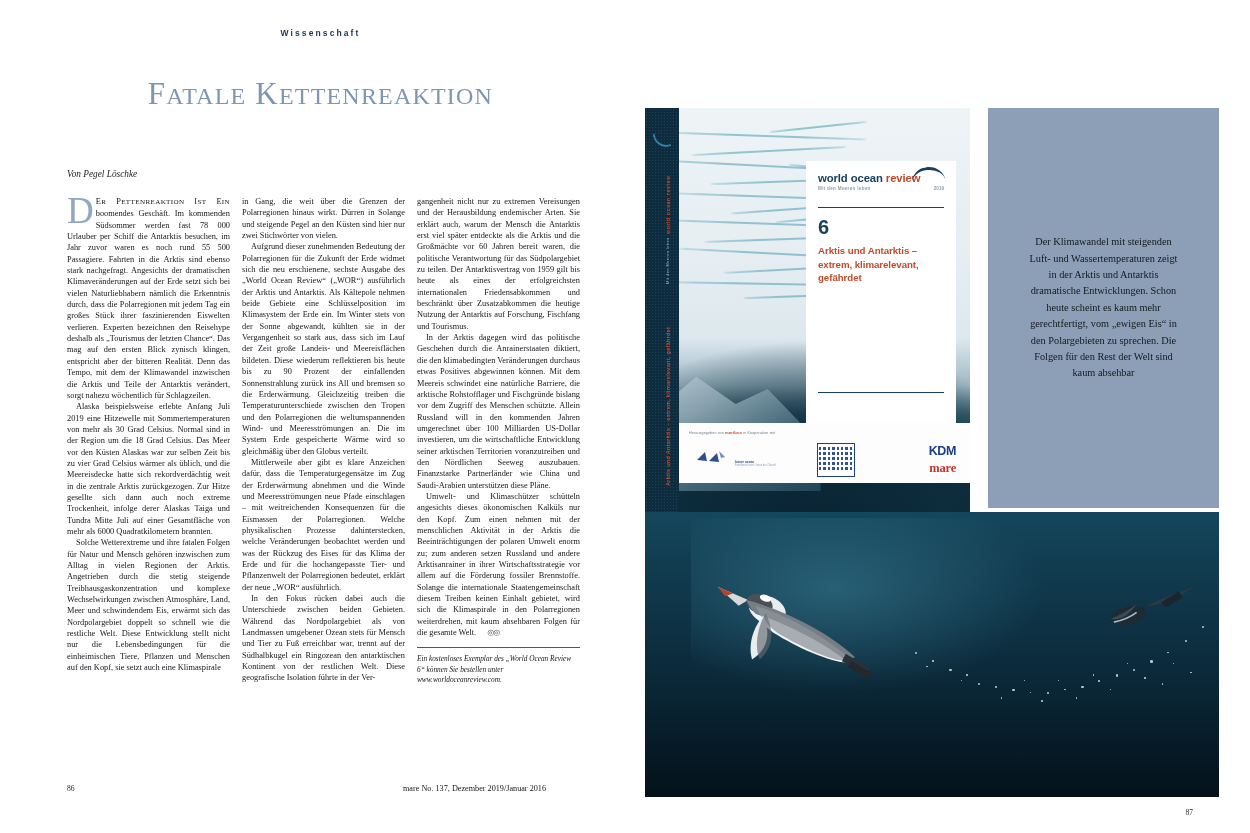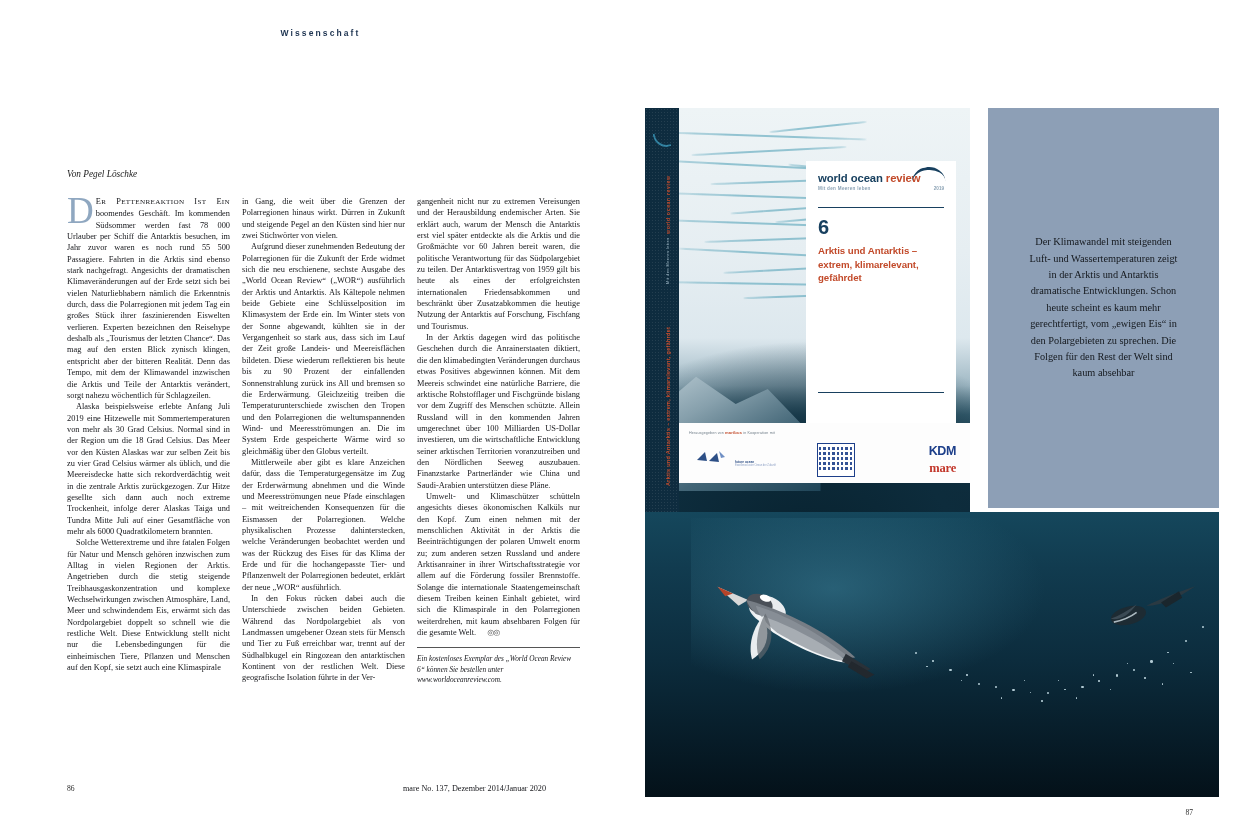--- a/index.html
+++ b/index.html
@@ -520,53 +520,56 @@
 </style>
 </head>
 <body>
 
 <div class="spread">
 
   <div class="page-left">
 
     <div class="kicker">Wissenschaft</div>
 
+    <div class="headline">
+      <span><span>F</span><span class="small">ATALE</span> <span>K</span><span class="small">ETTENREAKTION</span></span>
+    </div>
 
 
     <div class="byline">Von Pegel Löschke</div>
 
     <div class="columns">
 
       <div class="col">
         <p class="first">
           <span class="dropcap">D</span><span class="lead"><span style="font-size:8.35px">E</span><span style="font-size:7.1px">R</span> <span style="font-size:8.35px">P</span><span style="font-size:7.1px">ETTENREAKTION</span> <span style="font-size:8.35px">I</span><span style="font-size:7.1px">ST</span> <span style="font-size:8.35px">E</span><span style="font-size:7.1px">IN</span> </span>
           <span>boomendes Geschäft. Im kommenden Südsommer werden fast 78 000 Urlauber per Schiff die Antarktis besuchen, im Jahr zuvor waren es noch rund 55 500 Passagiere. Fahrten in die Arktis sind ebenso stark nachgefragt. Angesichts der dramatischen Klimaveränderungen auf der Erde setzt sich bei vielen Naturliebhabern nämlich die Erkenntnis durch, dass die Polarregionen mit jedem Tag ein großes Stück ihrer faszinierenden Eiswelten verlieren. Experten bezeichnen den Reisehype deshalb als „Tourismus der letzten Chance“. Das mag auf den ersten Blick zynisch klingen, entspricht aber der bitteren Realität. Denn das Tempo, mit dem der Klimawandel inzwischen die Arktis und Teile der Antarktis verändert, sorgt nahezu wöchentlich für Schlagzeilen.</span>
         </p>
         <p>Alaska beispielsweise erlebte Anfang Juli 2019 eine Hitzewelle mit Sommertemperaturen von mehr als 30 Grad Celsius. Normal sind in der Region um die 18 Grad Celsius. Das Meer vor den Küsten Alaskas war zur selben Zeit bis zu vier Grad Celsius wärmer als üblich, und die Meereisdecke hatte sich rekordverdächtig weit in die zentrale Arktis zurückgezogen. Zur Hitze gesellte sich dann auch noch extreme Trockenheit, infolge derer Alaskas Taiga und Tundra Mitte Juli auf einer Gesamtfläche von mehr als 6000 Quadratkilometern brannten.</p>
         <p>Solche Wetterextreme und ihre fatalen Folgen für Natur und Mensch gehören inzwischen zum Alltag in vielen Regionen der Arktis. Angetrieben durch die stetig steigende Treibhausgaskonzentration und komplexe Wechselwirkungen zwischen Atmosphäre, Land, Meer und schwindendem Eis, erwärmt sich das Nordpolargebiet doppelt so schnell wie die restliche Welt. Diese Entwicklung stellt nicht nur die Lebensbedingungen für die einheimischen Tiere, Pflanzen und Menschen auf den Kopf, sie setzt auch eine Klimaspirale</p>
       </div>
 
       <div class="col">
-        <p class="first">in Gang, die weit über die Grenzen der Polarregionen hinaus wirkt. Dürren in Zukunft und steigende Pegel an den Küsten sind hier nur zwei Stichwörter von vielen.</p>
+        <p class="first">in Gang, die weit über die Grenzen der Polarregionen hinaus wirkt. Dürren in Solange und steigende Pegel an den Küsten sind hier nur zwei Stichwörter von vielen.</p>
         <p>Aufgrund dieser zunehmenden Bedeutung der Polarregionen für die Zukunft der Erde widmet sich die neu erschienene, sechste Ausgabe des „World Ocean Review“ („WOR“) ausführlich der Arktis und Antarktis. Als Kältepole nehmen beide Gebiete eine Schlüsselposition im Klimasystem der Erde ein. Im Winter stets von der Sonne abgewandt, kühlten sie in der Vergangenheit so stark aus, dass sich im Lauf der Zeit große Landeis- und Meereisflächen bildeten. Diese wiederum reflektieren bis heute bis zu 90 Prozent der einfallenden Sonnenstrahlung zurück ins All und bremsen so die Erderwärmung. Gleichzeitig treiben die Temperaturunterschiede zwischen den Tropen und den Polarregionen die weltumspannenden Wind- und Meeresströmungen an. Die im System Erde gespeicherte Wärme wird so gleichmäßig über den Globus verteilt.</p>
         <p>Mittlerweile aber gibt es klare Anzeichen dafür, dass die Temperaturgegensätze im Zug der Erderwärmung abnehmen und die Winde und Meeresströmungen neue Pfade einschlagen – mit weitreichenden Konsequenzen für die Eismassen der Polarregionen. Welche physikalischen Prozesse dahinterstecken, welche Veränderungen beobachtet werden und was der Rückzug des Eises für das Klima der Erde und für die hochangepasste Tier- und Pflanzenwelt der Polarregionen bedeutet, erklärt der neue „WOR“ ausführlich.</p>
         <p>In den Fokus rücken dabei auch die Unterschiede zwischen beiden Gebieten. Während das Nordpolargebiet als von Landmassen umgebener Ozean stets für Mensch und Tier zu Fuß erreichbar war, trennt auf der Südhalbkugel ein Ringozean den antarktischen Kontinent von der restlichen Welt. Diese geografische Isolation führte in der Ver-</p>
       </div>
 
       <div class="col">
         <p class="first">gangenheit nicht nur zu extremen Vereisungen und der Herausbildung endemischer Arten. Sie erklärt auch, warum der Mensch die Antarktis erst viel später entdeckte als die Arktis und die Großmächte vor 60 Jahren bereit waren, die politische Verantwortung für das Südpolargebiet zu teilen. Der Antarktisvertrag von 1959 gilt bis heute als eines der erfolgreichsten internationalen Friedensabkommen und beschränkt über Zusatzabkommen die heutige Nutzung der Antarktis auf Forschung, Fischfang und Tourismus.</p>
         <p>In der Arktis dagegen wird das politische Geschehen durch die Anrainerstaaten diktiert, die den klimabedingten Veränderungen durchaus etwas Positives abgewinnen können. Mit dem Meereis schwindet eine natürliche Barriere, die arktische Rohstofflager und Fischgründe bislang vor dem Zugriff des Menschen schützte. Allein Russland will in den kommenden Jahren umgerechnet über 100 Milliarden US-Dollar investieren, um die wirtschaftliche Entwicklung seiner arktischen Territorien voranzutreiben und den Nördlichen Seeweg auszubauen. Finanzstarke Partnerländer wie China und Saudi-Arabien unterstützen diese Pläne.</p>
         <p><span>Umwelt- und Klimaschützer schütteln angesichts dieses ökonomischen Kalküls nur den Kopf. Zum einen nehmen mit der menschlichen Aktivität in der Arktis die Beeinträchtigungen der polaren Umwelt enorm zu; zum anderen setzen Russland und andere Arktisanrainer in ihrer Wirtschaftsstrategie vor allem auf die Förderung fossiler Brennstoffe. Solange die internationale Staatengemeinschaft diesem Treiben keinen Einhalt gebietet, wird sich die Klimaspirale in den Polarregionen weiterdrehen, mit kaum absehbaren Folgen für die gesamte Welt.</span> <span class="endmark">◎◎</span></p>
         <div class="infobox">Ein kostenloses Exemplar des „World Ocean Review 6“ können Sie bestellen unter www.worldoceanreview.com.</div>
       </div>
 
     </div>
 
     <div class="folio-left">86</div>
-    <div class="imprint-shift">mare No. 137, Dezember 2014/Januar 2020</div>
+    <div class="imprint-shift">mare No. 137, Dezember 2019/Januar 2016</div>
   </div>
 
   <div class="page-right">
 
     <div class="cover-wrap">
       <div class="cover-ice"></div>
       <div class="melt-lines">
         <i style="left:6%;  top:9%;  width:62%; transform:rotate(2deg);"></i>
         <i style="left:14%; top:14%; width:48%; transform:rotate(-3deg);"></i>
         <i style="left:2%;  top:19%; width:70%; transform:rotate(3deg);"></i>

